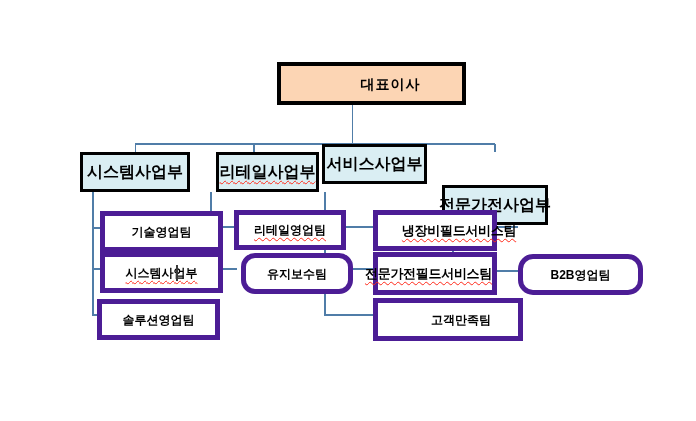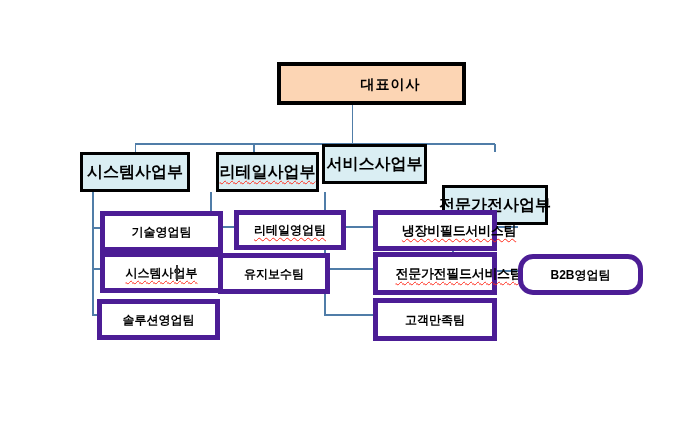--- a/index.html
+++ b/index.html
@@ -75,31 +75,31 @@
     <span class="lbl misspelled">시스템사업부</span>
     <span class="caret"></span>
   </div>
   <div class="box team-box" style="left:97px;top:299px;width:113px;height:31px;">
     <span class="lbl">솔루션영업팀</span>
   </div>
 
   <div class="box team-box" style="left:234px;top:210px;width:102px;height:30px;">
     <span class="lbl misspelled">리테일영업팀</span>
   </div>
-  <div class="box team-box" style="left:218px;top:253px;width:102px;height:31px;">
+  <div class="box team-box" style="left:241px;top:253px;width:102px;height:31px;border-radius:14px;">
     <span class="lbl">유지보수팀</span>
   </div>
 
   <div class="box team-box" style="left:373px;top:210px;width:114px;height:31px;">
     <span class="lbl tight misspelled">냉장비필드서비스팀</span>
   </div>
-  <div class="box team-box" style="left:373px;top:252px;width:114px;height:33px;">
+  <div class="box team-box" style="left:373px;top:252px;width:114px;height:33px;justify-content:flex-end;">
     <span class="lbl tight misspelled">전문가전필드서비스팀</span>
   </div>
-  <div class="box team-box" style="left:373px;top:298px;width:114px;height:33px;">
+  <div class="box team-box" style="left:373px;top:298px;width:114px;height:33px;padding-left:26px;">
     <span class="lbl">고객만족팀</span>
   </div>
 
   <div class="box team-box" style="left:518px;top:254px;width:115px;height:31px;border-radius:15px;">
     <span class="lbl">B2B영업팀</span>
   </div>
 
 </div>
 
 </body></html>

